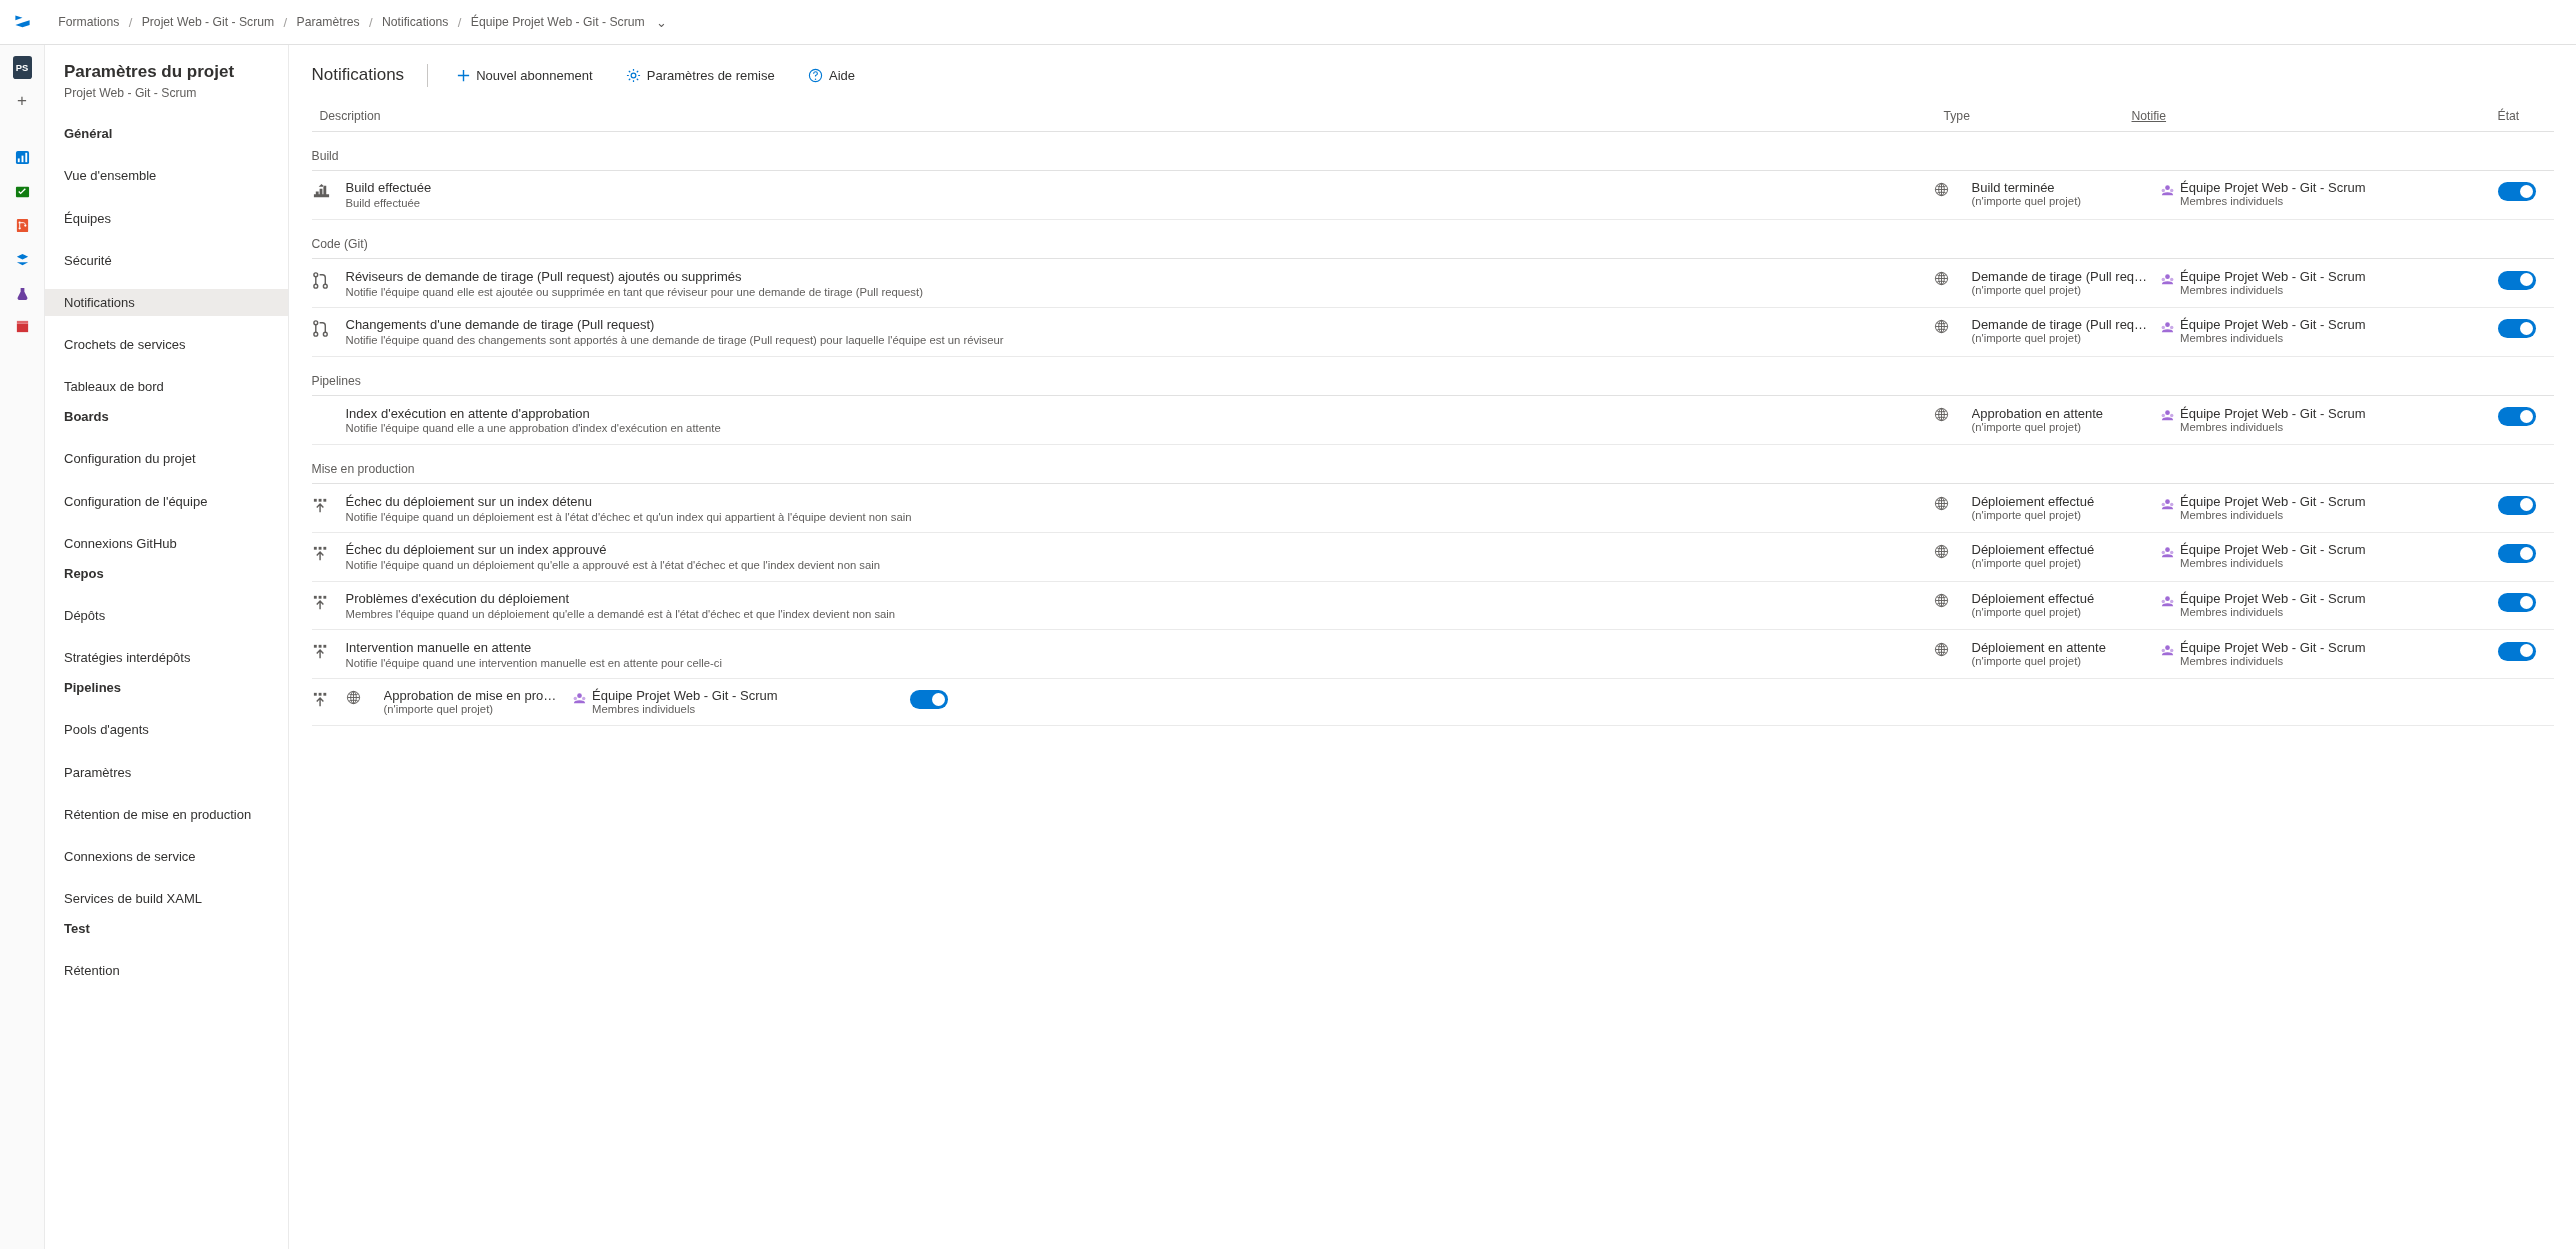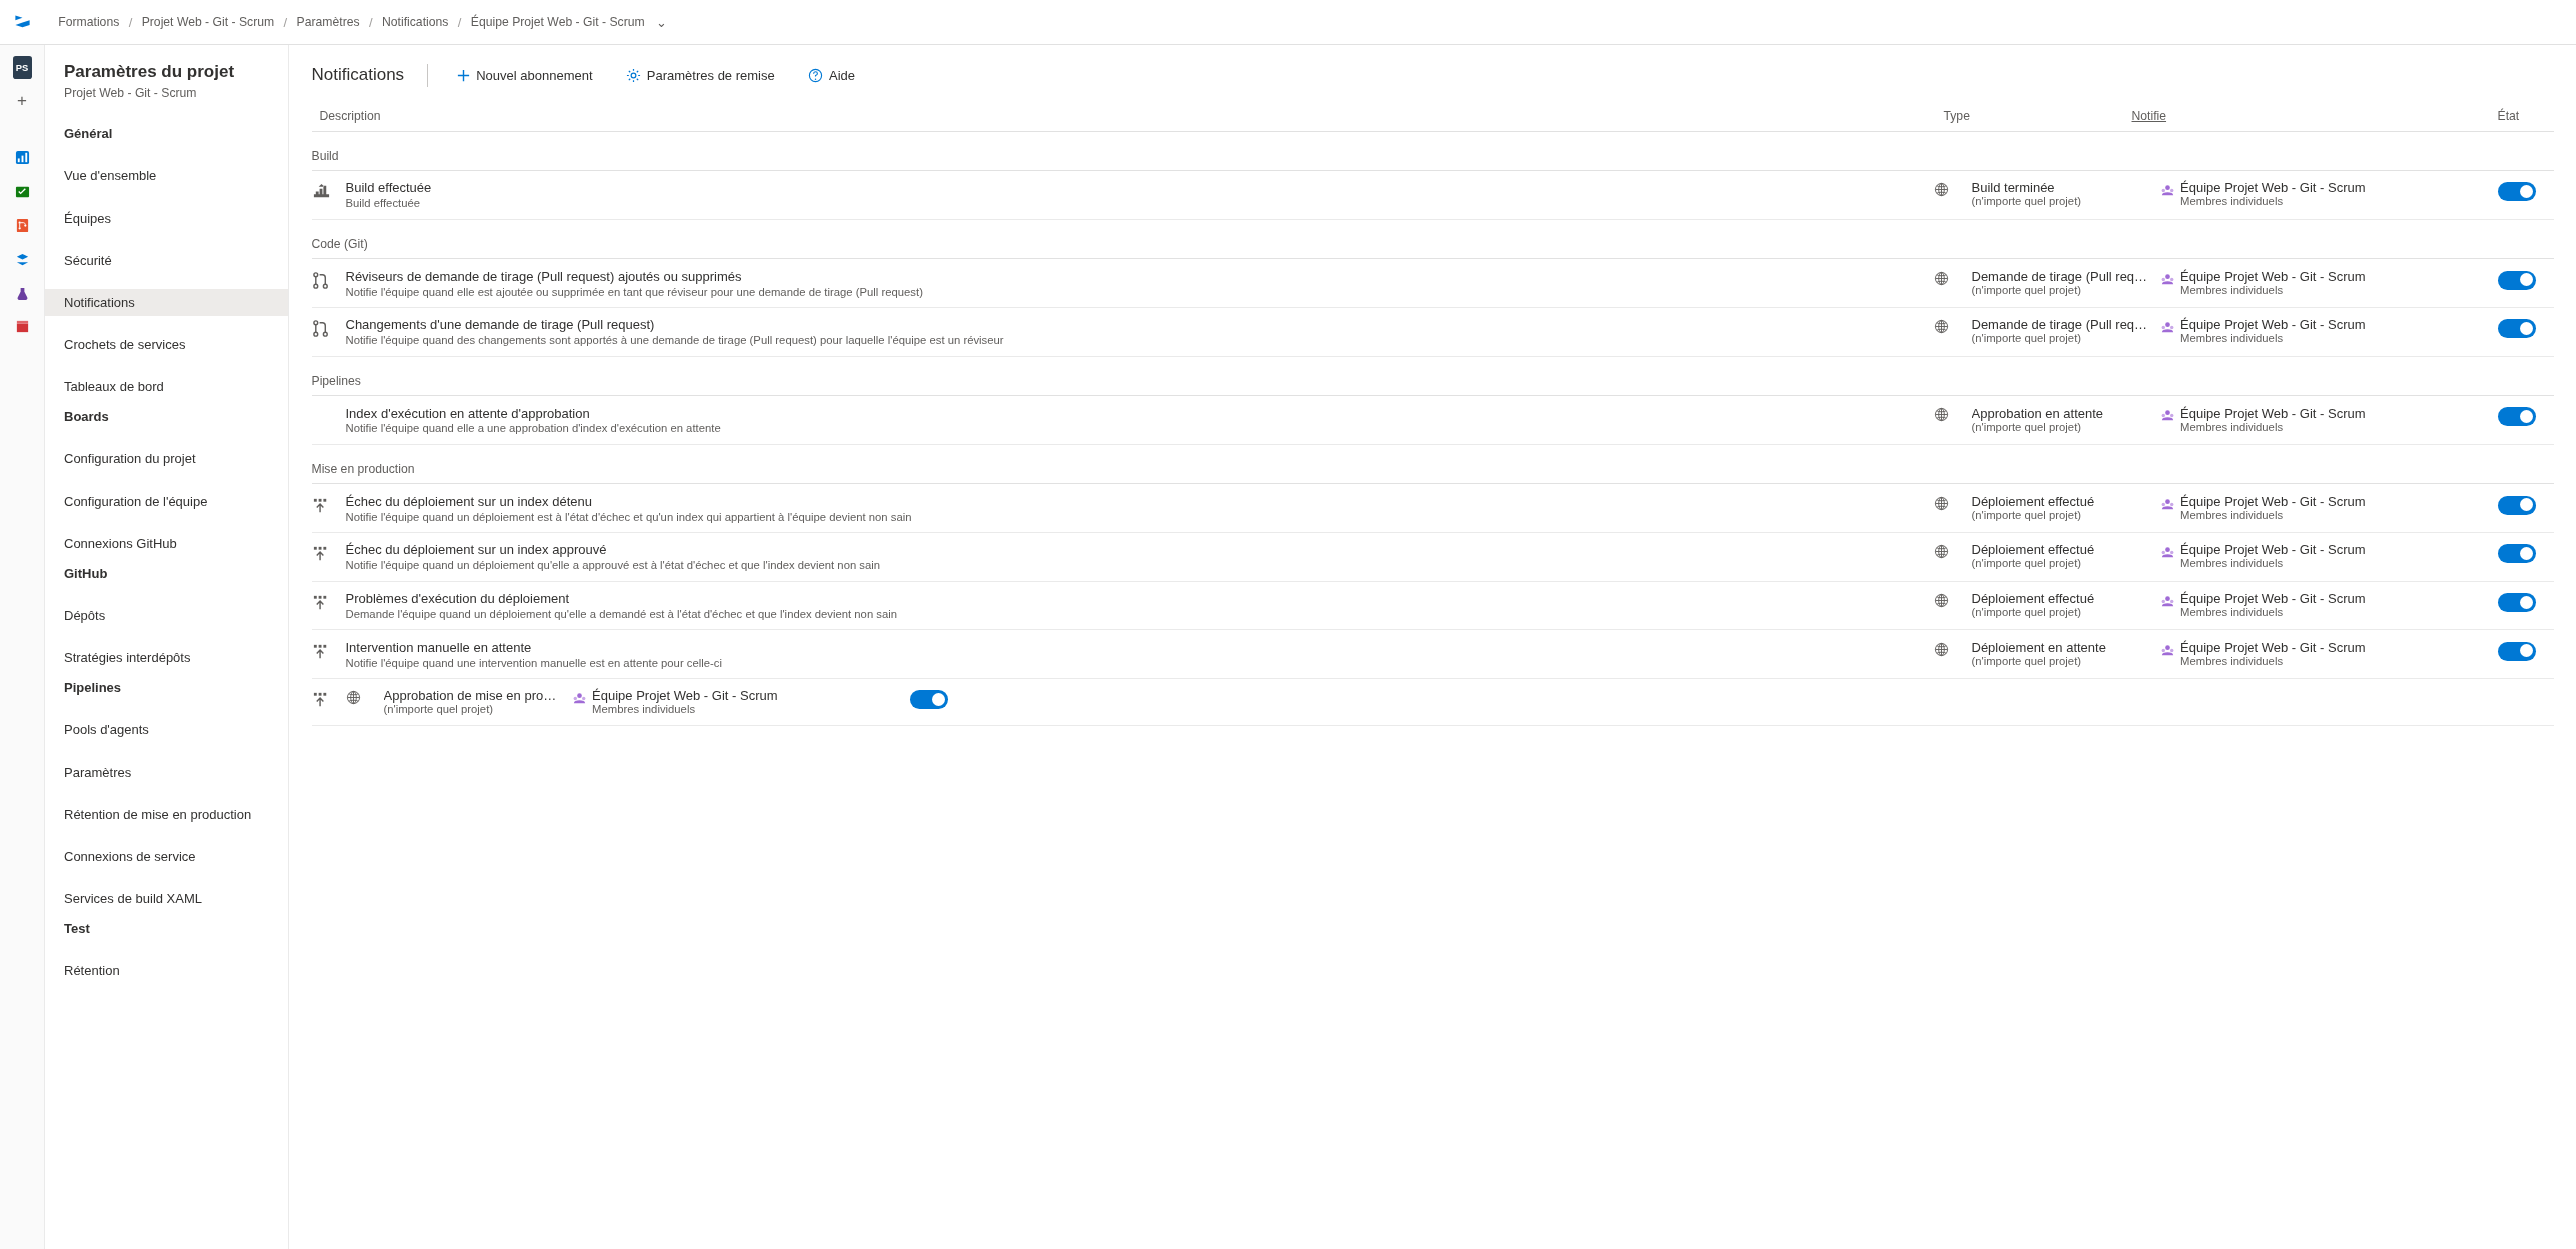--- a/index.html
+++ b/index.html
@@ -202,21 +202,21 @@
           <a class="nav-item">Vue d'ensemble</a>
           <a class="nav-item">Équipes</a>
           <a class="nav-item">Sécurité</a>
           <a class="nav-item active">Notifications</a>
           <a class="nav-item">Crochets de services</a>
           <a class="nav-item">Tableaux de bord</a>
           <div class="group-label">Boards</div>
           <a class="nav-item">Configuration du projet</a>
           <a class="nav-item">Configuration de l'équipe</a>
           <a class="nav-item">Connexions GitHub</a>
-          <div class="group-label">GitHub</div>
+          <div class="group-label">Repos</div>
           <a class="nav-item">Dépôts</a>
           <a class="nav-item">Stratégies interdépôts</a>
           <div class="group-label">Pipelines</div>
           <a class="nav-item">Pools d'agents</a>
           <a class="nav-item">Paramètres</a>
           <a class="nav-item">Rétention de mise en production</a>
           <a class="nav-item">Connexions de service</a>
           <a class="nav-item">Services de build XAML</a>
           <div class="group-label">Test</div>
           <a class="nav-item">Rétention</a>
@@ -454,21 +454,21 @@
             </div>
           </div>
           <div class="row">
             <div class="ico">
               <svg class="ic-svg-lg" viewBox="0 0 20 20">
                 <use href="#i-deploy"></use>
               </svg>
             </div>
             <div class="desc">
               <div class="title">Problèmes d'exécution du déploiement</div>
-              <div class="sub">Demande l'équipe quand un déploiement qu'elle a demandé est à l'état d'échec et que l'index devient non sain</div>
+              <div class="sub">Membres l'équipe quand un déploiement qu'elle a demandé est à l'état d'échec et que l'index devient non sain</div>
             </div>
             <div class="globe">
               <svg class="ic-svg" viewBox="0 0 16 16">
                 <use href="#i-globe"></use>
               </svg>
             </div>
             <div class="type">
               <div class="t1">Déploiement effectué</div>
               <div class="t2">(n'importe quel projet)</div>
             </div>

